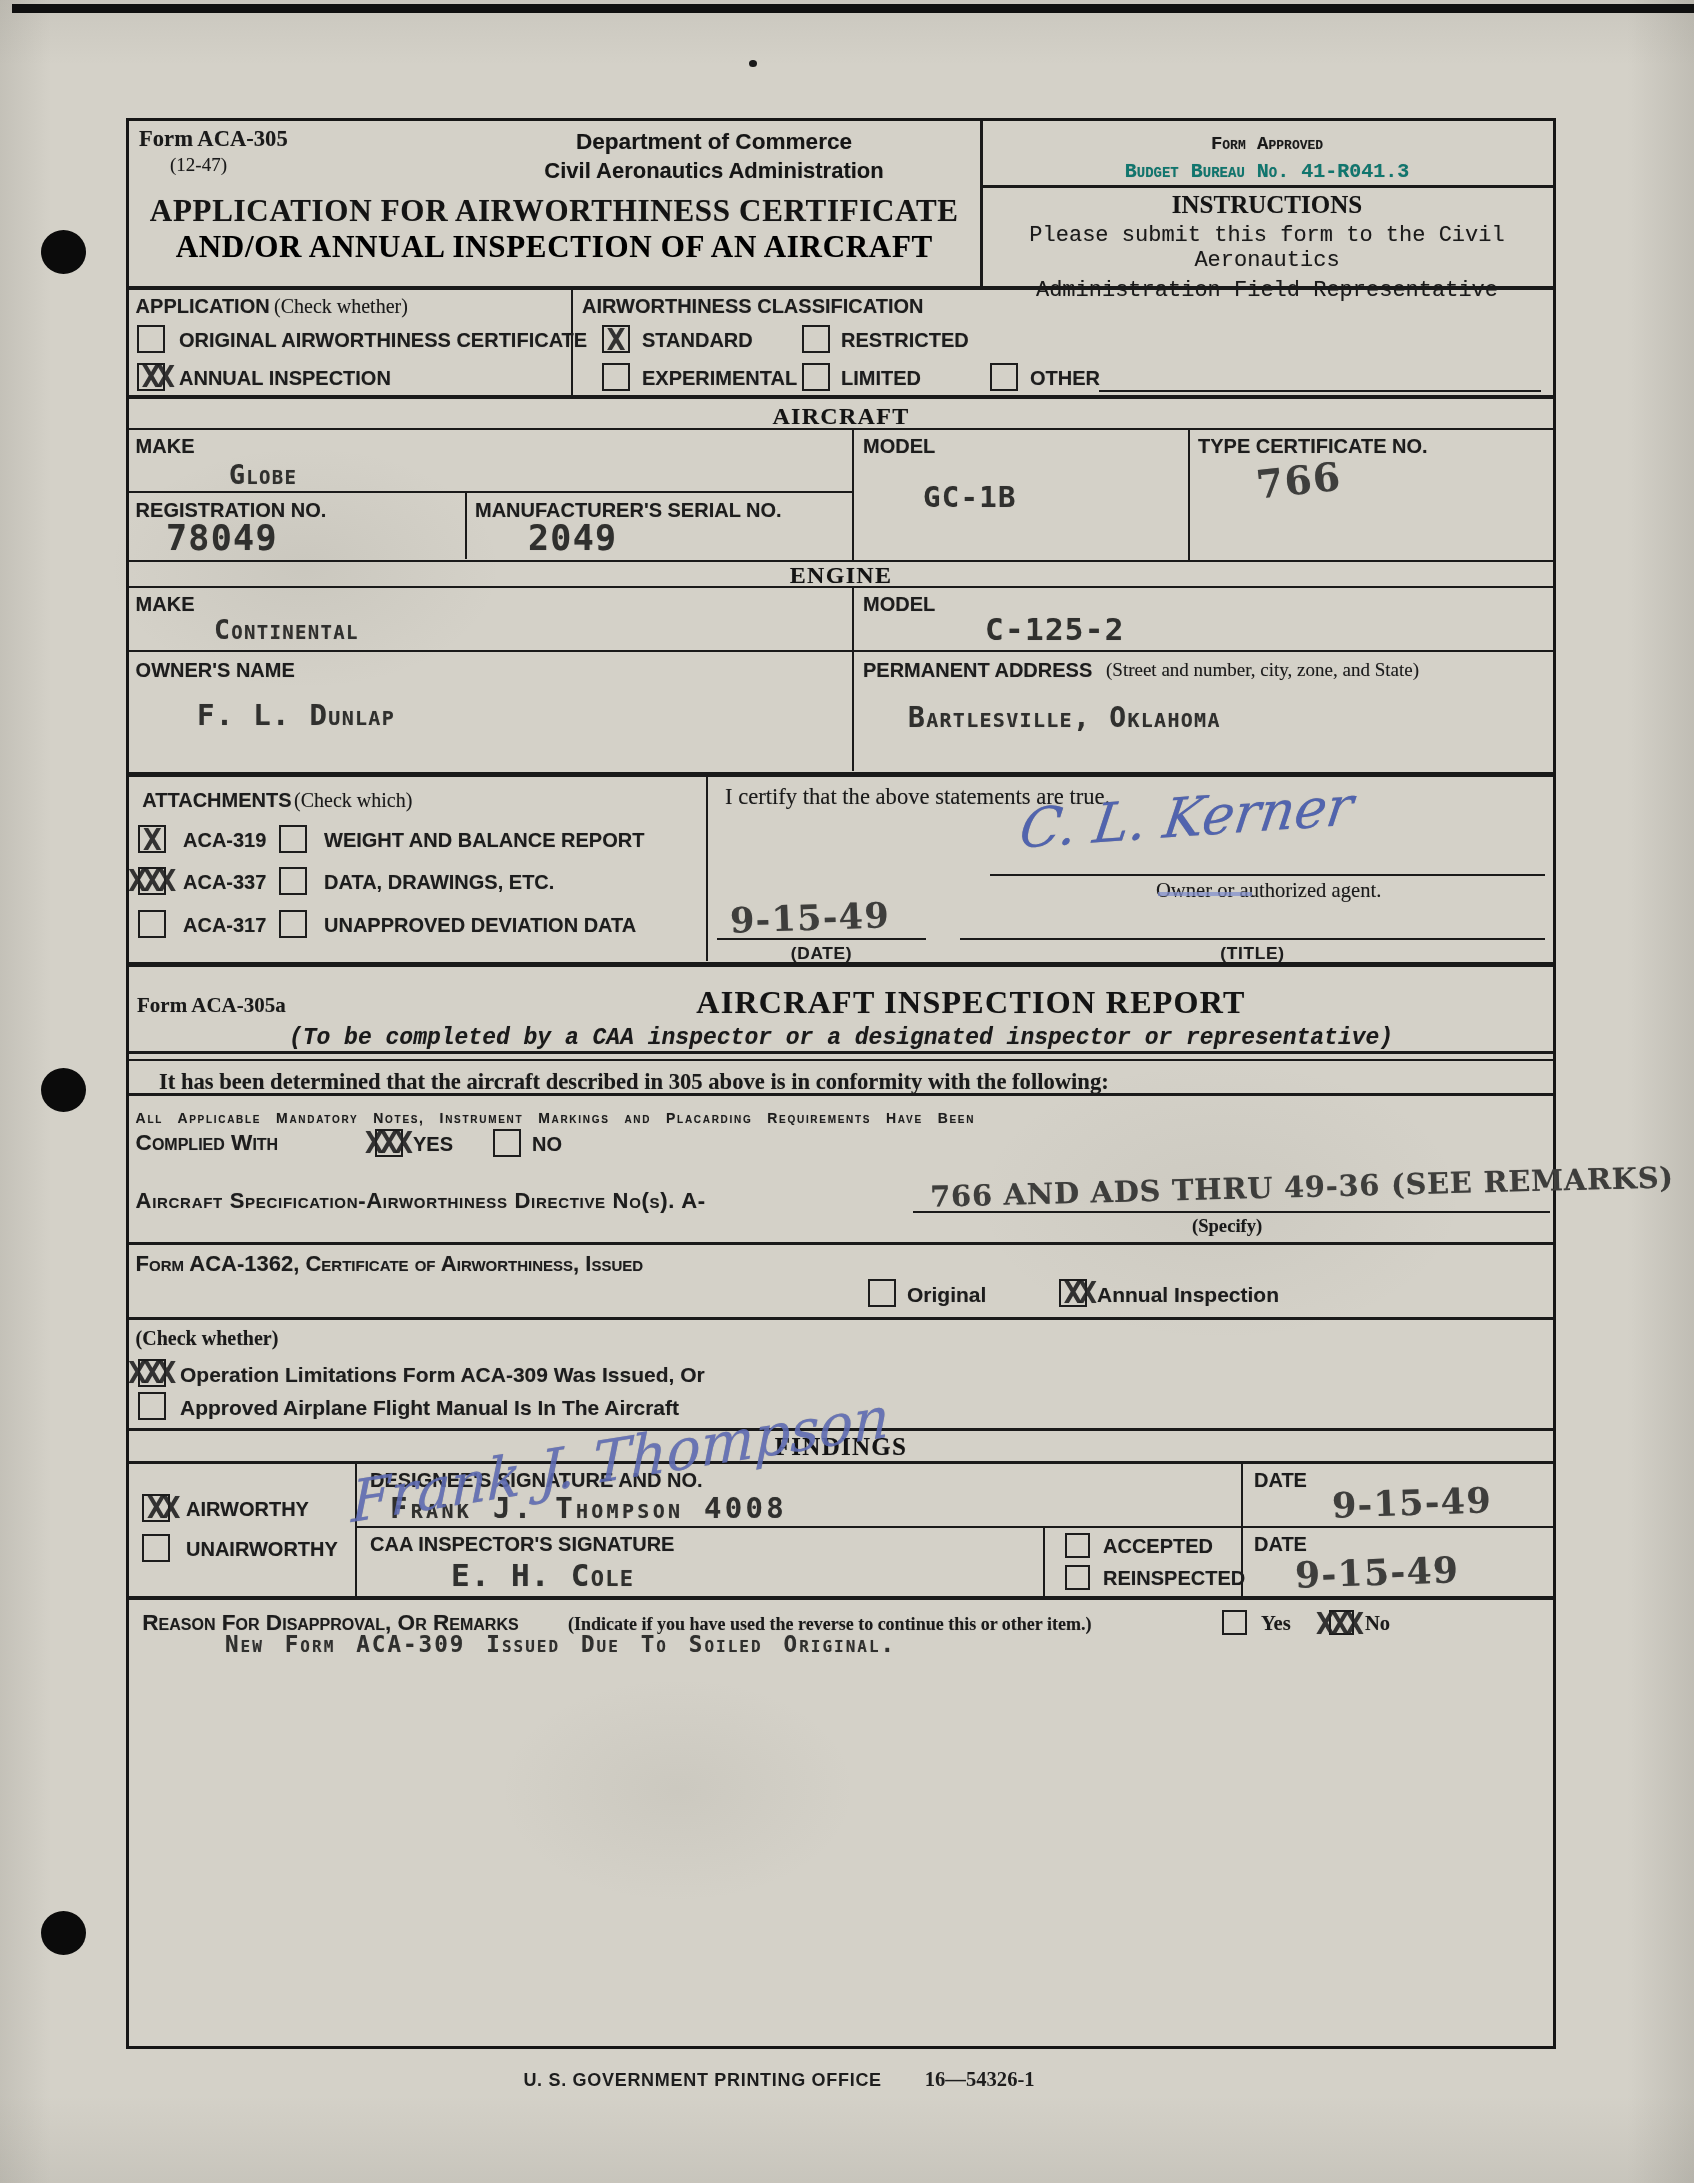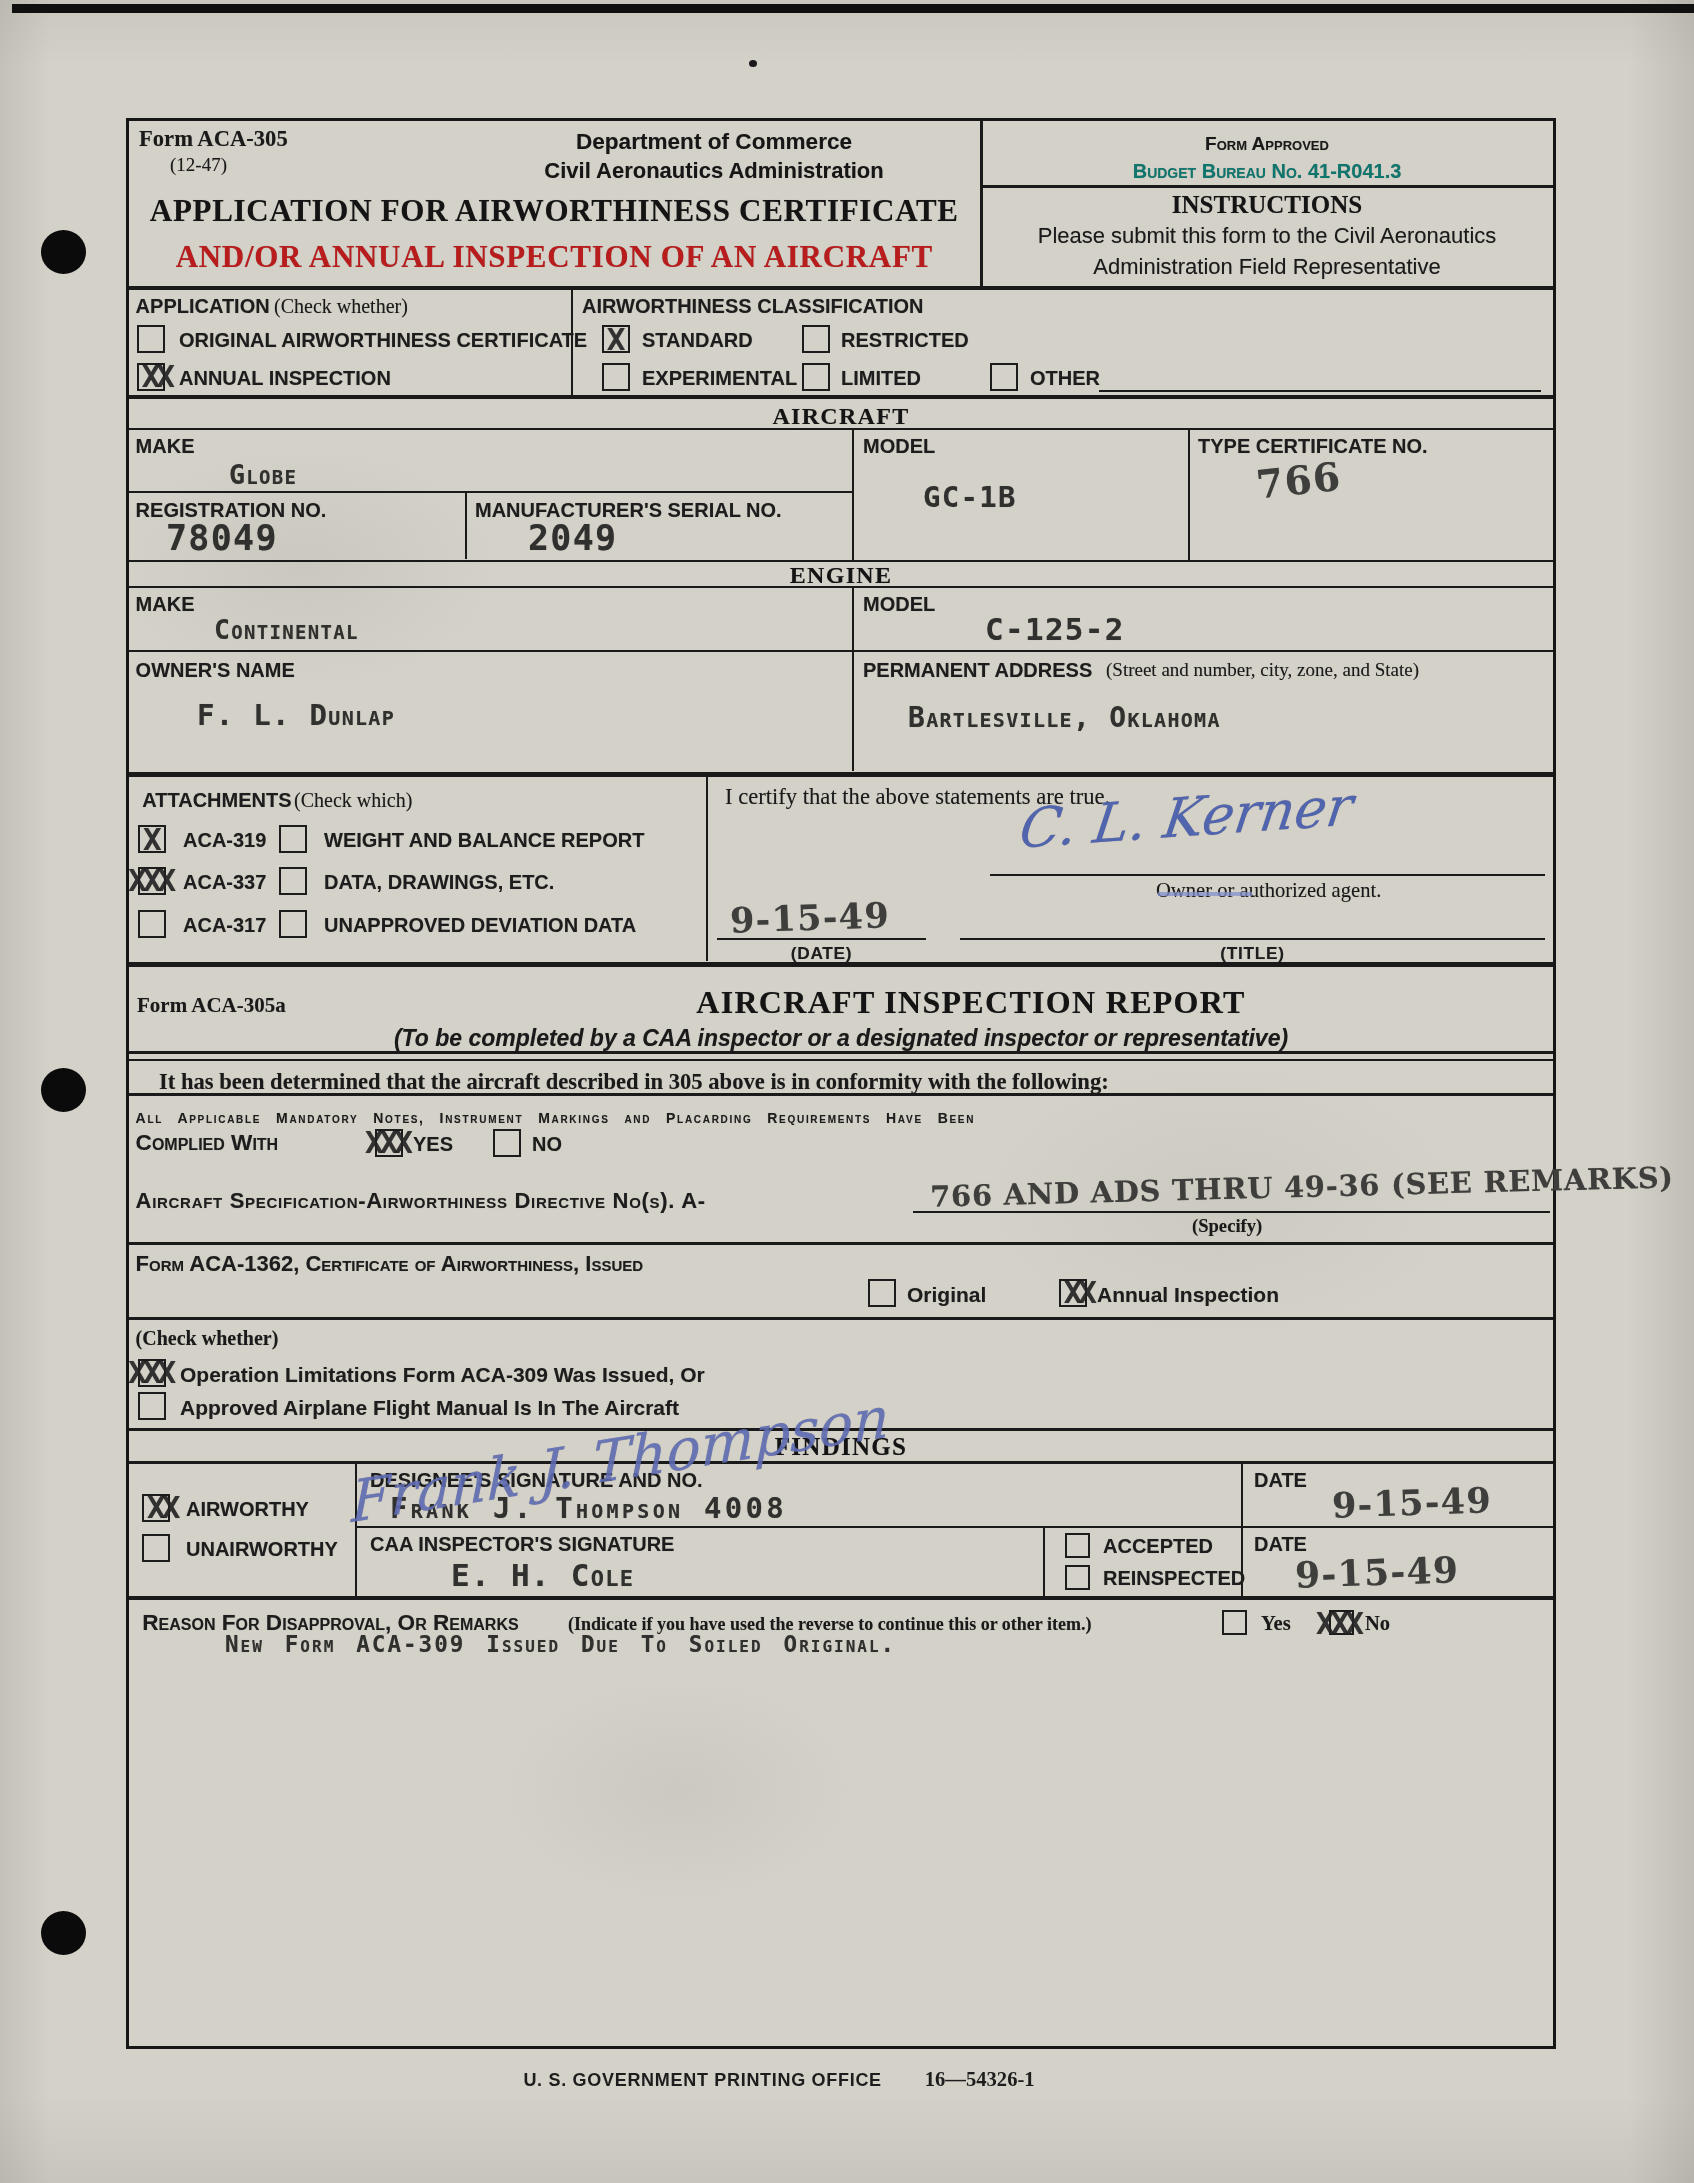--- a/index.html
+++ b/index.html
@@ -15,21 +15,21 @@
   .topbar{position:absolute;left:12px;top:4px;width:1683px;height:8.6px;background:#101010;}
   .hole{position:absolute;left:41px;width:45px;height:44px;border-radius:50%;background:#0b0b0b;}
   .dot{position:absolute;left:749px;top:60px;width:8px;height:7.3px;border-radius:50%;background:#1a1a1a;}
   .form{position:absolute;left:126px;top:118px;width:1424px;height:1925px;border:3.3px solid #161616;
         text-shadow:0 0 0.7px rgba(40,40,40,.35);}
   .abs{position:absolute;}
   .hr{position:absolute;background:#1a1a1a;}
   .vr{position:absolute;background:#1a1a1a;}
   .lbl{position:absolute;font:700 20px "Liberation Sans",sans-serif;color:#1d1d1d;white-space:nowrap;}
   .sc{font-variant:small-caps;}
-  .ser{font-family:Liberation Sans, sans-serif;}
+  .ser{font-family:Liberation Mono, monospace;}
   .it{font-style:italic;}
   .serb{position:absolute;font:700 21px "Liberation Serif",serif;color:#1a1a1a;white-space:nowrap;}
   .ctr{text-align:center;}
   .typed{position:absolute;font:700 26.6px "DejaVu Sans Mono",monospace;font-variant:small-caps;
          letter-spacing:1.3px;color:#30302e;white-space:nowrap;}
   .hand{position:absolute;font:700 32px "DejaVu Serif",serif;color:#3e3e3c;white-space:nowrap;
         letter-spacing:1.3px;transform:rotate(-2deg);}
   .script{position:absolute;font-style:italic;font-family:"DejaVu Serif",serif;color:#5164ae;white-space:nowrap;}
   .cb{position:absolute;width:24px;height:24px;border:2.7px solid #1c1c1c;}
   .mk{position:absolute;font:700 31px "DejaVu Sans Mono",monospace;color:rgba(35,35,35,.88);white-space:nowrap;}
@@ -52,21 +52,21 @@
   <div class="form">
 
     <div class="serb" style="left:10px;top:5.3px;font-size:22.6px">Form ACA-305</div>
     <div class="serb" style="left:41px;top:33px;font-size:19px;font-weight:400">(12-47)</div>
     <div class="abs ctr" style="left:319px;top:8px;width:532px">
       <div class="sc" style="font:700 22.6px 'Liberation Sans',sans-serif;color:#161616">Department of Commerce</div>
       <div class="sc" style="font:700 22px 'Liberation Sans',sans-serif;color:#161616;margin-top:2.7px">Civil Aeronautics Administration</div>
     </div>
     <div class="abs ctr" style="left:3.3px;top:72px;width:844px">
       <div style="font:700 31px 'Liberation Serif',serif;letter-spacing:0.7px;color:#141414">APPLICATION FOR AIRWORTHINESS CERTIFICATE</div>
-      <div style="font:700 31px 'Liberation Serif',serif;letter-spacing:0.7px;color:#b91c1c;margin-top:10px">AND/OR ANNUAL INSPECTION OF AN AIRCRAFT</div>
+      <div style="font:700 31px 'Liberation Serif',serif;letter-spacing:0.7px;color:#000000;margin-top:0">AND/OR ANNUAL INSPECTION OF AN AIRCRAFT</div>
     </div>
 
     <div class="vr" style="left:851px;top:0;width:2.7px;height:165px"></div>
     <div class="abs ctr" style="left:857px;top:12px;width:562px">
       <div class="sc ser" style="font-weight:700;font-size:19px;color:#1a1a1a">Form Approved</div>
       <div class="sc ser" style="font-weight:700;font-size:20px;color:#0f766e;margin-top:5px">Budget Bureau No. 41-R041.3</div>
     </div>
     <div class="hr" style="left:851px;top:64px;width:573px;height:2.7px"></div>
     <div class="abs ctr" style="left:857px;top:70px;width:562px">
       <div style="font:700 25px 'Liberation Serif',serif;color:#141414">INSTRUCTIONS</div>

